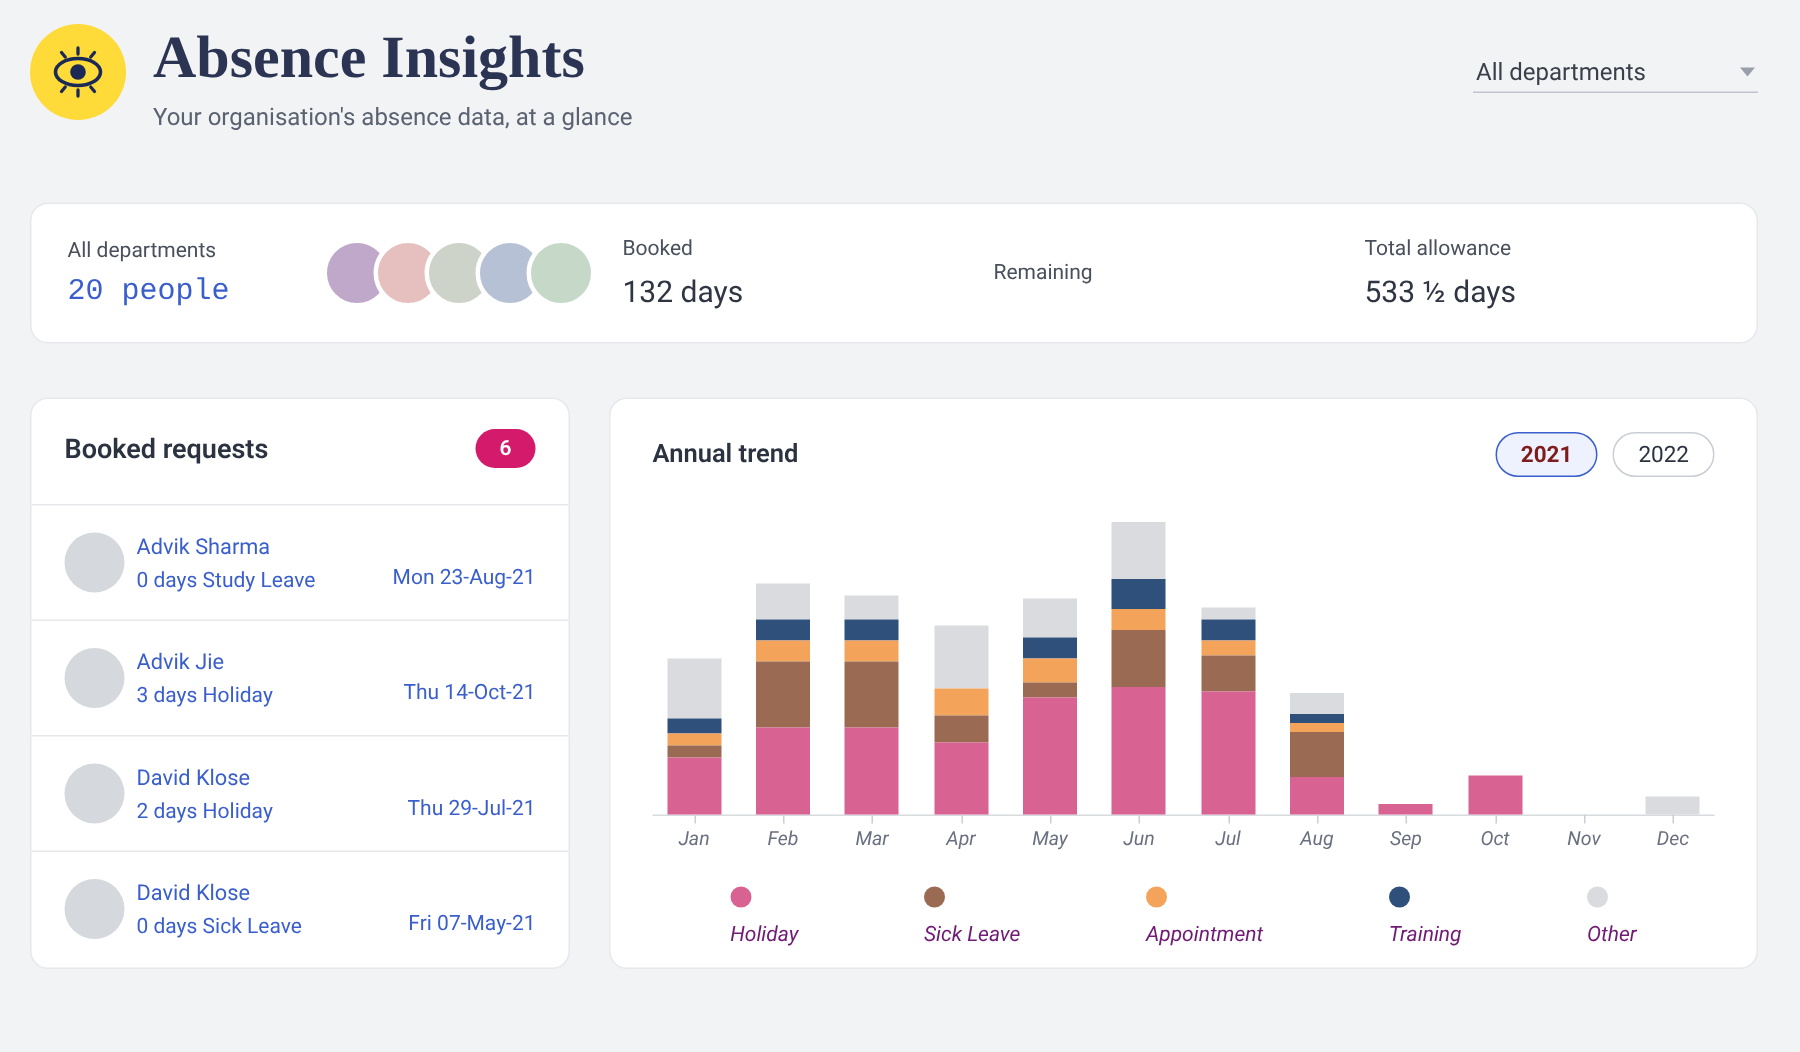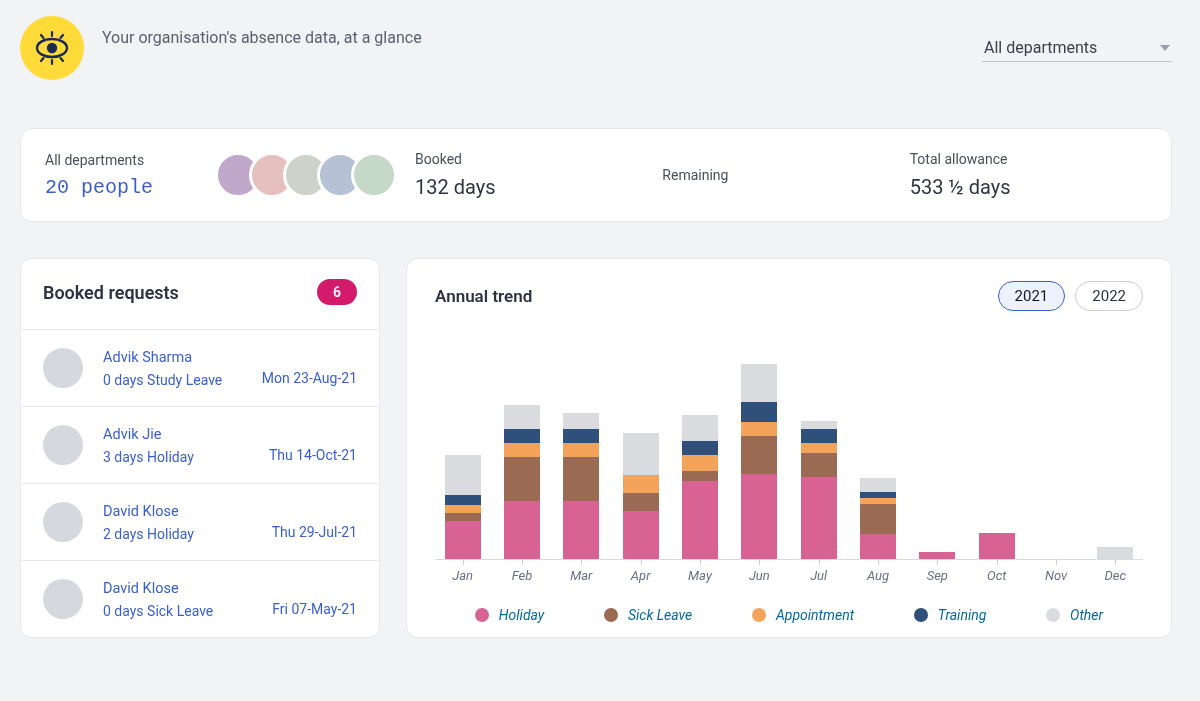--- a/index.html
+++ b/index.html
@@ -88,39 +88,39 @@
     display:flex; align-items:center; justify-content:space-between;
     padding:20px 22px 24px 22px;
   }
   .pr-header h3 { margin:0; font-size:18px; font-weight:600; }
   .badge {
     background:var(--badge); color:#fff; border-radius:999px;
     min-width:40px; height:26px; display:flex; align-items:center; justify-content:center;
     font-size:14px; font-weight:600; padding:0 12px;
   }
   .pr-item {
-    display:grid; grid-template-columns:48px 1fr auto; gap:12px;
+    display:grid; grid-template-columns:48px 1fr auto; gap:0;
     align-items:center; padding:18px 22px;
     border-top:1px solid var(--border);
   }
   .pr-av { width:40px; height:40px; border-radius:50%; background:#d5d8dd; }
   .pr-name { color:var(--link); font-size:14.5px; }
   .pr-meta { color:var(--link); font-size:14px; margin-top:6px; }
   .pr-date { color:var(--link); font-size:14px; align-self:end; padding-bottom:2px;padding-left:16px; }
 
   
   .trend { padding:22px 28px 14px 28px; display:flex; flex-direction:column; height:100%; }
   .trend-head { display:flex; align-items:center; justify-content:space-between; }
   .trend-head h3 { margin:0; font-size:17px; font-weight:600; }
   .year-toggle { display:flex; gap:10px; }
   .pill {
     border:1.5px solid #c9cdd4; border-radius:999px;
     padding:5px 16px; font-size:15px; cursor:pointer; background:#fff;
   }
-  .pill.active { border-color:#3a5fcd; color:#0f172a; background:#eef2ff; }
+  .pill.active { border-color:#3a5fcd; color:#7f1d1d; background:#eef2ff;font-weight:bold; }
 
   
   .chart-wrap { flex:1; display:flex; flex-direction:column; margin-top:26px;font-style:italic; }
   .chart {
     flex:1; display:grid; grid-template-columns: repeat(12, 1fr);
     gap:16px; align-items:end; min-height:200px;
     border-bottom:1px solid #d7dade; padding:0 6px;
   }
   .bar { width:36px; margin:0 auto; display:flex; flex-direction:column-reverse; }
   .seg { width:100%; }
@@ -130,21 +130,21 @@
   .xlabels {
     display:grid; grid-template-columns: repeat(12, 1fr); gap:16px;
     margin-top:8px; padding:0 6px;
   }
   .xlabels span { text-align:center; font-size:13px; color:#6a7080; position:relative; }
   .xlabels span::before {
     content:""; position:absolute; left:50%; top:-9px; width:1px; height:6px; background:#c9cdd4;
   }
 
   .legend { display:flex; justify-content:space-around; margin-top:24px; padding:0 10px; }
-  .legend .lg { display:flex; flex-direction:row; align-items:center; gap:10px; font-size:14px; color:#0369a1;}
+  .legend .lg { display:flex; flex-direction:column; align-items:flex-start; gap:10px; font-size:14px; color:#701a75;}
   .dot { width:14px; height:14px; border-radius:50%; }
 </style>
 </head>
 <body>
 
 <div class="page">
 
   <div class="header">
     <div class="logo-circle">
       <svg width="40" height="40" viewBox="0 0 40 40">
@@ -154,20 +154,21 @@
           <line x1="20" y1="4" x2="20" y2="8"></line>
           <line x1="9" y1="7" x2="11.5" y2="10"></line>
           <line x1="31" y1="7" x2="28.5" y2="10"></line>
           <line x1="20" y1="36" x2="20" y2="32"></line>
           <line x1="9" y1="33" x2="11.5" y2="30"></line>
           <line x1="31" y1="33" x2="28.5" y2="30"></line>
         </g>
       </svg>
     </div>
     <div class="title-block">
+      <h1 class="title">Absence Insights</h1>
       <div class="subtitle">Your organisation's absence data, at a glance</div>
     </div>
     <div class="filter">
       <span>All departments</span>
       <span class="chevron-down"></span>
     </div>
   </div>
 
   <div class="summary card">
     <div>

